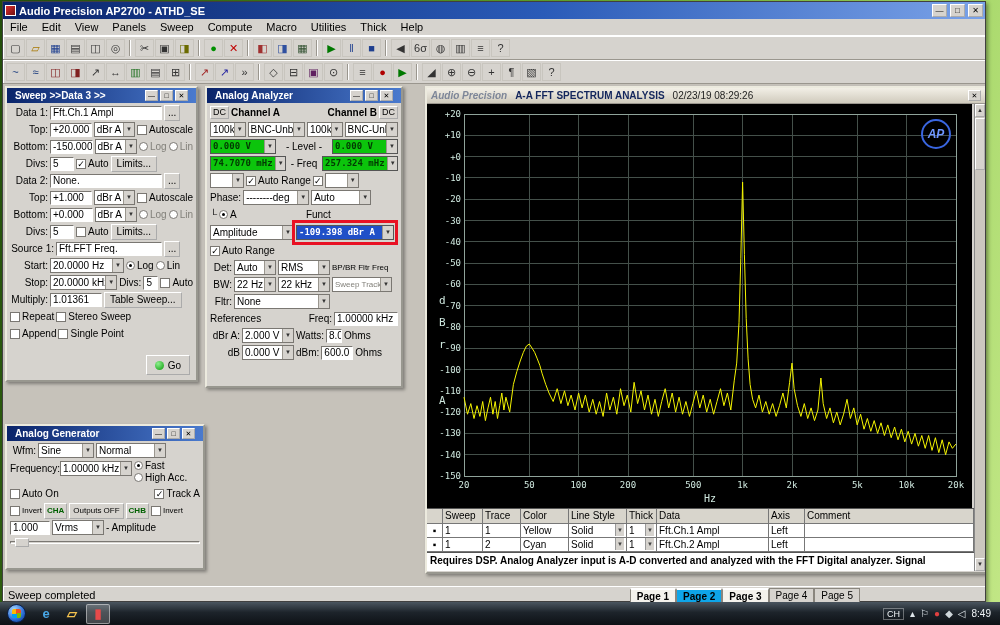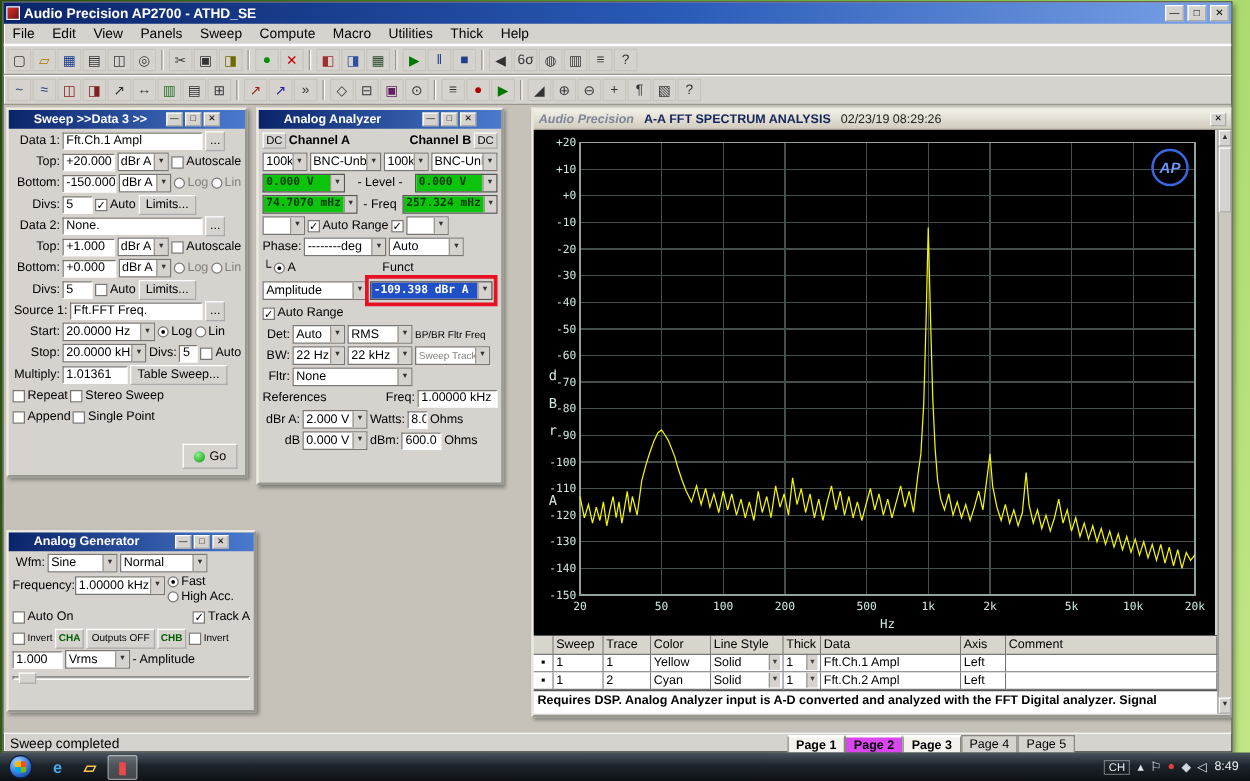--- a/index.html
+++ b/index.html
@@ -28,21 +28,21 @@
   .ticon { width:19px; height:18px; display:flex; align-items:center; justify-content:center;
     font-size:11px; border:1px solid #c8c5be; background:#d6d3ce; }
   .tsep { width:2px; height:16px; border-left:1px solid #9a968e; border-right:1px solid #fff; margin:0 3px; }
 
   .ws { position:relative; height:502px; background:#c6c2ba; overflow:hidden; }
 
   
   .panel { position:absolute; background:#d6d3ce; border:2px outset #eceade;
     box-shadow:2px 2px 3px rgba(0,0,0,.35); font-size:10px; }
   .ptitle { height:15px; background:linear-gradient(90deg,#0a246a,#4a7ace);
-    display:flex; align-items:center; gap:2px; padding:0 20px;
+    display:flex; align-items:center; gap:2px; padding:0 8px;
     color:#fff; font-size:10px; font-weight:bold; white-space:nowrap; }
   .pbtn { width:13px; height:11px; background:#d6d3ce; border:1px outset #fff;
     color:#000; font-size:7px; line-height:9px; text-align:center; font-weight:normal; }
   .row { display:flex; align-items:center; gap:2px; margin:2px 3px; height:15px; white-space:nowrap; }
   .lbl { font-size:10px; color:#000; }
   .lbl.dim { color:#82807a; }
   .f9 { font-size:10px; }
   .lab { width:38px; text-align:right; flex:0 0 38px; }
   .inp { background:#fff; border:1px solid; border-color:#7a7772 #fff #fff #7a7772;
     font-size:10px; height:14px; line-height:12px; padding:0 2px; overflow:hidden; }
@@ -97,21 +97,21 @@
     line-height:11px; text-align:center; color:#333; }
   .sthumb { height:52px; background:#d6d3ce; border:1px outset #fff; margin-top:1px; }
 
   
   .sbar { height:17px; display:flex; align-items:center; gap:4px; padding:0 5px;
     border-top:1px solid #fff; font-size:11px; color:#000; }
   .ptabs { margin-left:auto; margin-right:120px; display:flex; align-items:flex-end; }
   .ptab { font-size:10px; padding:0 6px; height:14px; line-height:14px;
     border:1px solid #8a867e; border-bottom:none; background:#d6d3ce; color:#000; }
   .ptab.raised { background:#f4f2ec; font-weight:bold; border-top:2px solid #fff; }
-  .ptab.active { background:#d946ef; }
+  .ptab.active { background:#0ea5e9; }
 
   
   .task { position:absolute; left:0; right:0; bottom:0; height:23px;
     background:linear-gradient(#4a555f,#1d242b 45%,#0d1115);
     display:flex; align-items:center; color:#eef2f5; }
   .orb { width:19px; height:19px; border-radius:50%; margin:0 7px;
     background:radial-gradient(circle at 35% 28%,#a8d8ff,#2a6cd4 60%,#0b2d70);
     display:flex; align-items:center; justify-content:center; border:1px solid #0a1f4a; }
   .orbflag { width:9px; height:9px; border-radius:2px;
     background:conic-gradient(#f25022 0 25%,#7fba00 0 50%,#00a4ef 0 75%,#ffb900 0); }

